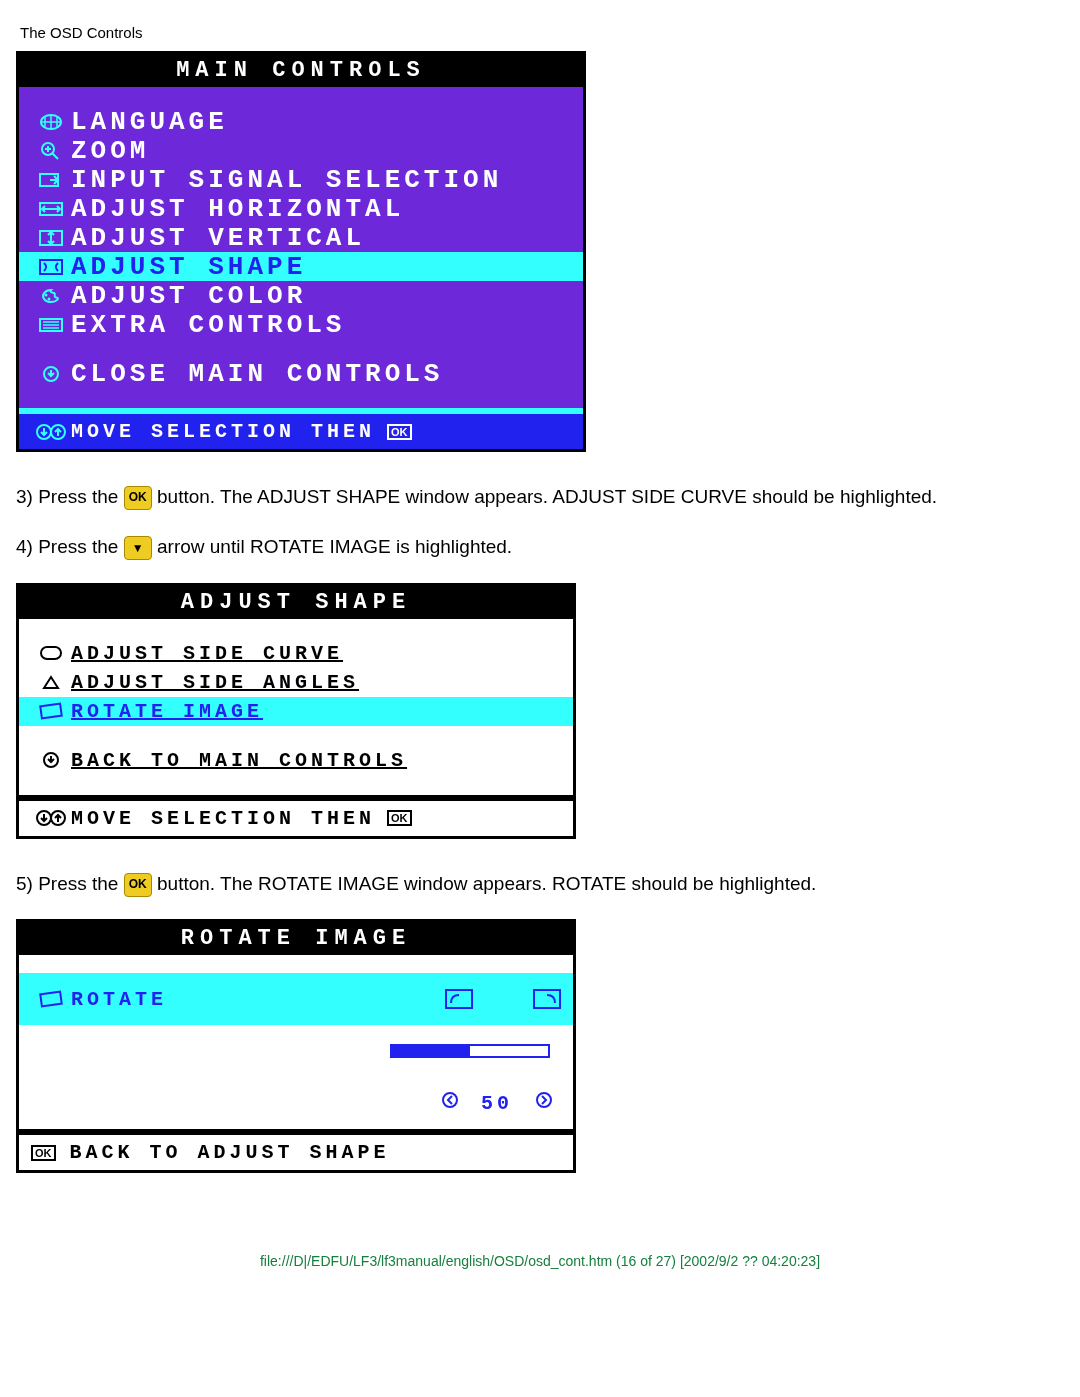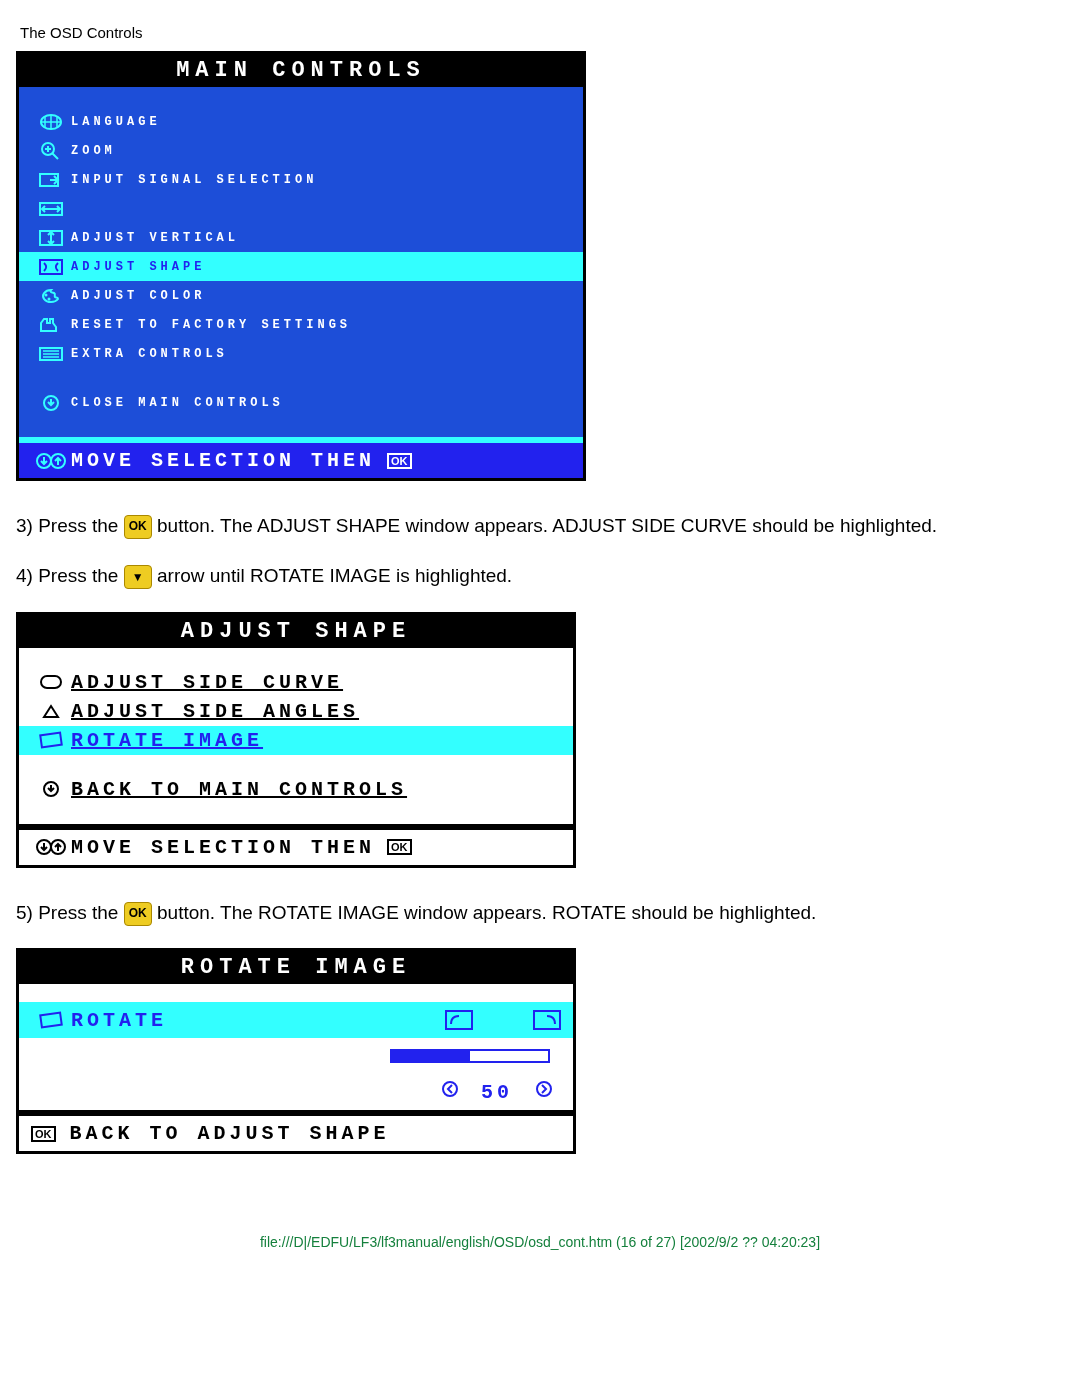--- a/index.html
+++ b/index.html
@@ -24,25 +24,25 @@
     margin-bottom: 20px;
   }
   .osd-title {
     background: #000;
     color: #fff;
     text-align: center;
     font-size: 22px;
     padding: 4px 0 4px 0;
     letter-spacing: 6px;
   }
-  .main-panel { background: #1d4ed8; color: #fff; width: 570px; }
+  .main-panel { background: #6d28d9; color: #fff; width: 570px; }
   .main-panel .row {
     display: flex;
     align-items: center;
-    font-size: 12px;
+    font-size: 26px;
     padding: 0 12px;
     height: 29px;
   }
   .main-panel .row.gap { height: 20px; }
   .main-panel .row.highlighted { background: #33ffff; color: #2222ee; }
   .icon-slot {
     width: 40px;
     color: #33ffff;
     font-size: 19px;
     display: flex;
@@ -83,21 +83,21 @@
     color: #000;
     padding: 6px 12px;
   }
 
   .rotate-panel { background: #fff; color: #000; width: 560px; }
   .rotate-panel .row {
     display: flex;
     align-items: center;
     font-size: 20px;
     padding: 0 12px;
-    height: 36px;
+    height: 52px;
   }
   .rotate-panel .icon-slot { color: #2222ee; width: 40px; display:flex; justify-content:center; letter-spacing:0;}
   .rotate-panel .row.highlighted { background: #33ffff; color: #2222ee; }
   .rotate-panel .slider-row { justify-content: flex-end; gap:1px; }
   .slider-track {
     width: 160px; height: 14px; border: 2px solid #2222ee; position: relative;
   }
   .slider-fill { position:absolute; left:0; top:0; bottom:0; width:50%; background:#2222ee; }
   .slider-val { color:#2222ee; margin: 0 20px; letter-spacing:4px;}
   .footer-bar-rotate {
@@ -187,20 +187,21 @@
     </span>
     <span>INPUT SIGNAL SELECTION</span>
   </div>
   <div class="row">
     <span class="icon-slot">
       <svg width="26" height="18" viewBox="0 0 26 18">
           <rect x="2" y="3" width="22" height="12" fill="none" stroke="currentColor" stroke-width="2"></rect>
           <path d="M5 9h16M7 6l-3 3 3 3M19 6l3 3-3 3" fill="none" stroke="currentColor" stroke-width="2"></path>
         </svg>
     </span>
+    <span>ADJUST HORIZONTAL</span>
   </div>
   <div class="row">
     <span class="icon-slot">
       <svg width="26" height="18" viewBox="0 0 26 18">
           <rect x="2" y="2" width="22" height="14" fill="none" stroke="currentColor" stroke-width="2"></rect>
           <path d="M13 4v10M10 6l3-3 3 3M10 12l3 3 3-3" fill="none" stroke="currentColor" stroke-width="2"></path>
         </svg>
     </span>
     <span>ADJUST VERTICAL</span>
   </div>
@@ -215,28 +216,20 @@
   </div>
   <div class="row">
     <span class="icon-slot">
       <svg width="26" height="18" viewBox="0 0 26 18">
           <path d="M13 3a8 6 0 1 0 7 9c0-2-2-1-3-2s1-3-1-4-2 0-3-1 0-2 0-2z" fill="none" stroke="currentColor" stroke-width="2"></path>
           <circle cx="8" cy="8" r="1.5" fill="currentColor"></circle>
           <circle cx="11" cy="12" r="1.5" fill="currentColor"></circle>
         </svg>
     </span>
     <span>ADJUST COLOR</span>
-  </div>
-  <div class="row">
-    <span class="icon-slot">
-      <svg width="26" height="18" viewBox="0 0 26 18">
-          <path d="M3 15V7l3-4h3v4h3V3h3v4l3 4v4z" fill="none" stroke="currentColor" stroke-width="2"></path>
-        </svg>
-    </span>
-    <span>RESET TO FACTORY SETTINGS</span>
   </div>
   <div class="row">
     <span class="icon-slot">
       <svg width="26" height="18" viewBox="0 0 26 18">
           <rect x="2" y="3" width="22" height="12" fill="none" stroke="currentColor" stroke-width="2"></rect>
           <path d="M5 6h16M5 9h16M5 12h16" stroke="currentColor" stroke-width="1.5"></path>
         </svg>
     </span>
     <span>EXTRA CONTROLS</span>
   </div>

